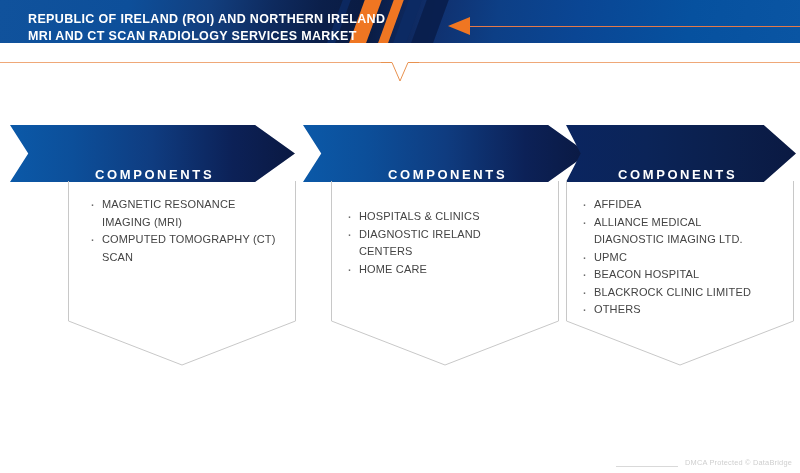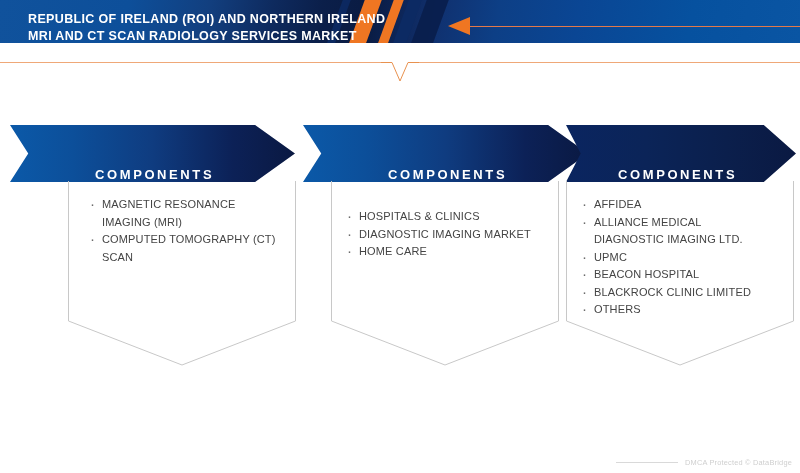--- a/index.html
+++ b/index.html
@@ -148,21 +148,21 @@
     left: 2px; top: -1px;
     font-size: 15px;
     color: #6b6b6b;
   }
 
   
   .footer {
     position: absolute;
     right: 8px; bottom: 6px;
     display: flex;
-    align-items: center;
+    align-items: flex-end;
     gap: 7px;
   }
   .footer-rule {
     width: 62px; height: 1px; background: #d9d9d9;
   }
   .footer-text {
     color: #cfcfcf;
     font-size: 7.4px;
     letter-spacing: .2px;
   }
@@ -221,21 +221,21 @@
 <div class="bullets bul-1">
   <ul>
     <li>MAGNETIC RESONANCE IMAGING (MRI)</li>
     <li>COMPUTED TOMOGRAPHY (CT) SCAN</li>
   </ul>
 </div>
 
 <div class="bullets bul-2">
   <ul>
     <li>HOSPITALS &amp; CLINICS</li>
-    <li>DIAGNOSTIC IMAGING MARKET</li>
+    <li>DIAGNOSTIC IRELAND CENTERS</li>
     <li>HOME CARE</li>
   </ul>
 </div>
 
 <div class="bullets bul-3">
   <ul>
     <li>AFFIDEA</li>
     <li>ALLIANCE MEDICAL DIAGNOSTIC IMAGING LTD.</li>
     <li>UPMC</li>
     <li>BEACON HOSPITAL</li>

